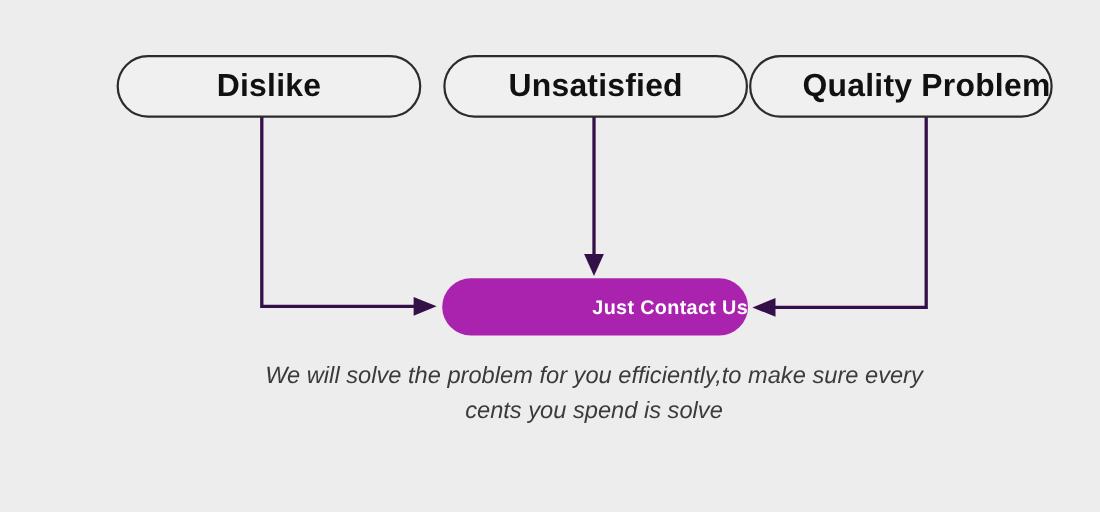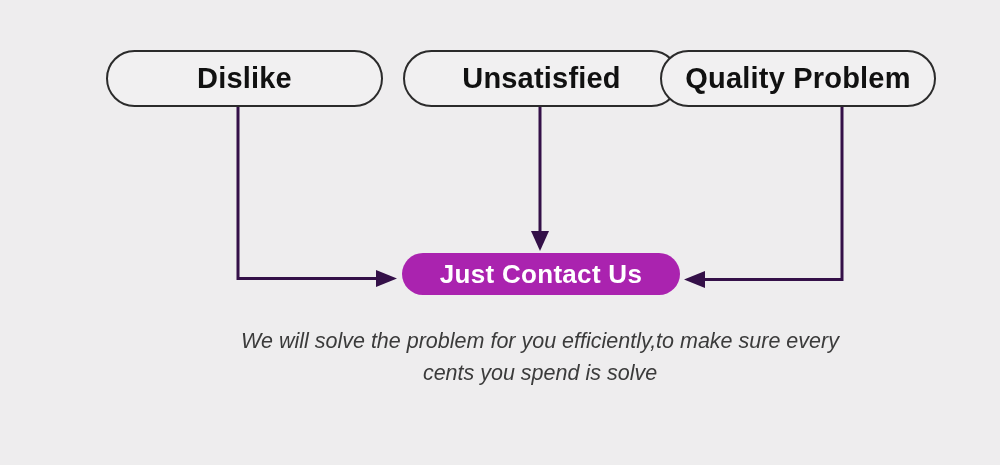--- a/index.html
+++ b/index.html
@@ -42,33 +42,33 @@
     display: flex;
     align-items: center;
     justify-content: center;
     font-size: 29px;
     font-weight: bold;
     color: var(--text);
     letter-spacing: 0.2px;
   }
   .node-dislike   { left: 66px;  width: 277px; }
   .node-unsat     { left: 363px; width: 277px; }
-  .node-quality   { left: 620px; width: 276px; }
+  .node-quality   { left: 641px; width: 276px; justify-content: flex-end; }
   .cta {
     position: absolute;
     left: 362px;
     top: 253px;
     width: 278px;
-    height: 42px;
+    height: 52px;
     border-radius: 28px;
     background: var(--accent);
     display: flex;
     align-items: center;
-    justify-content: center;
-    font-size: 26px;
+    justify-content: flex-end;
+    font-size: 18px;
     font-weight: bold;
     color: var(--cta-text);
     letter-spacing: 0.3px;
     cursor: pointer;
   }
   .subtitle {
     position: absolute;
     left: 0;
     top: 325px;
     width: 1000px;

